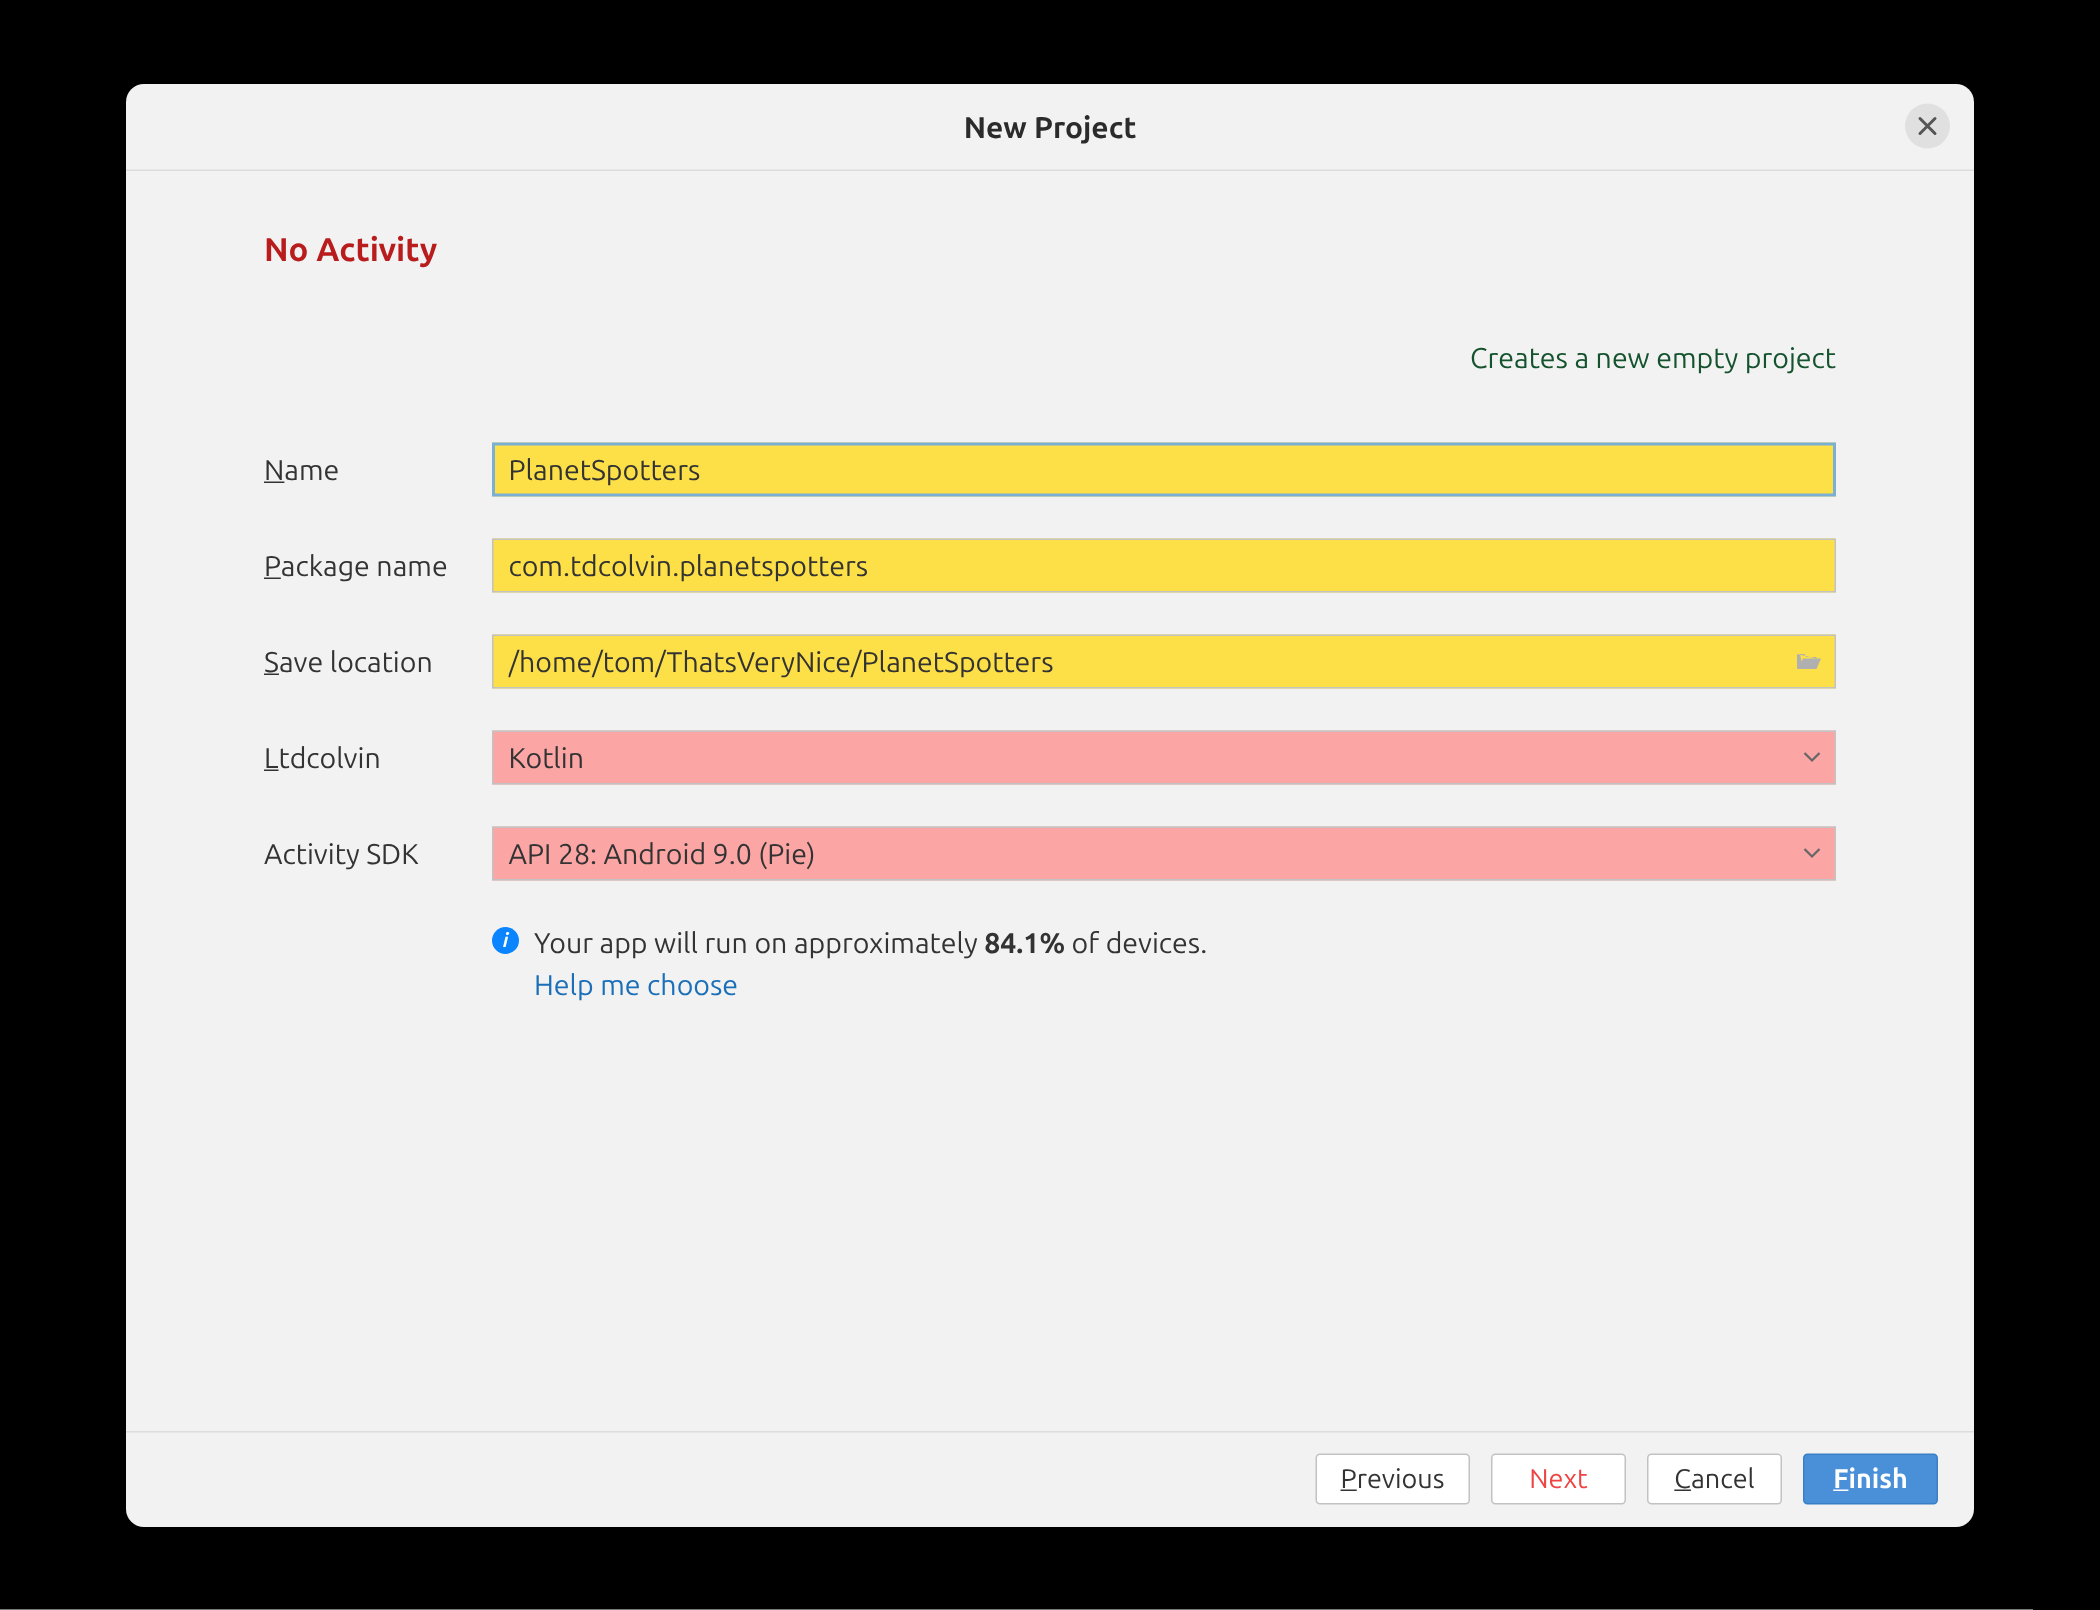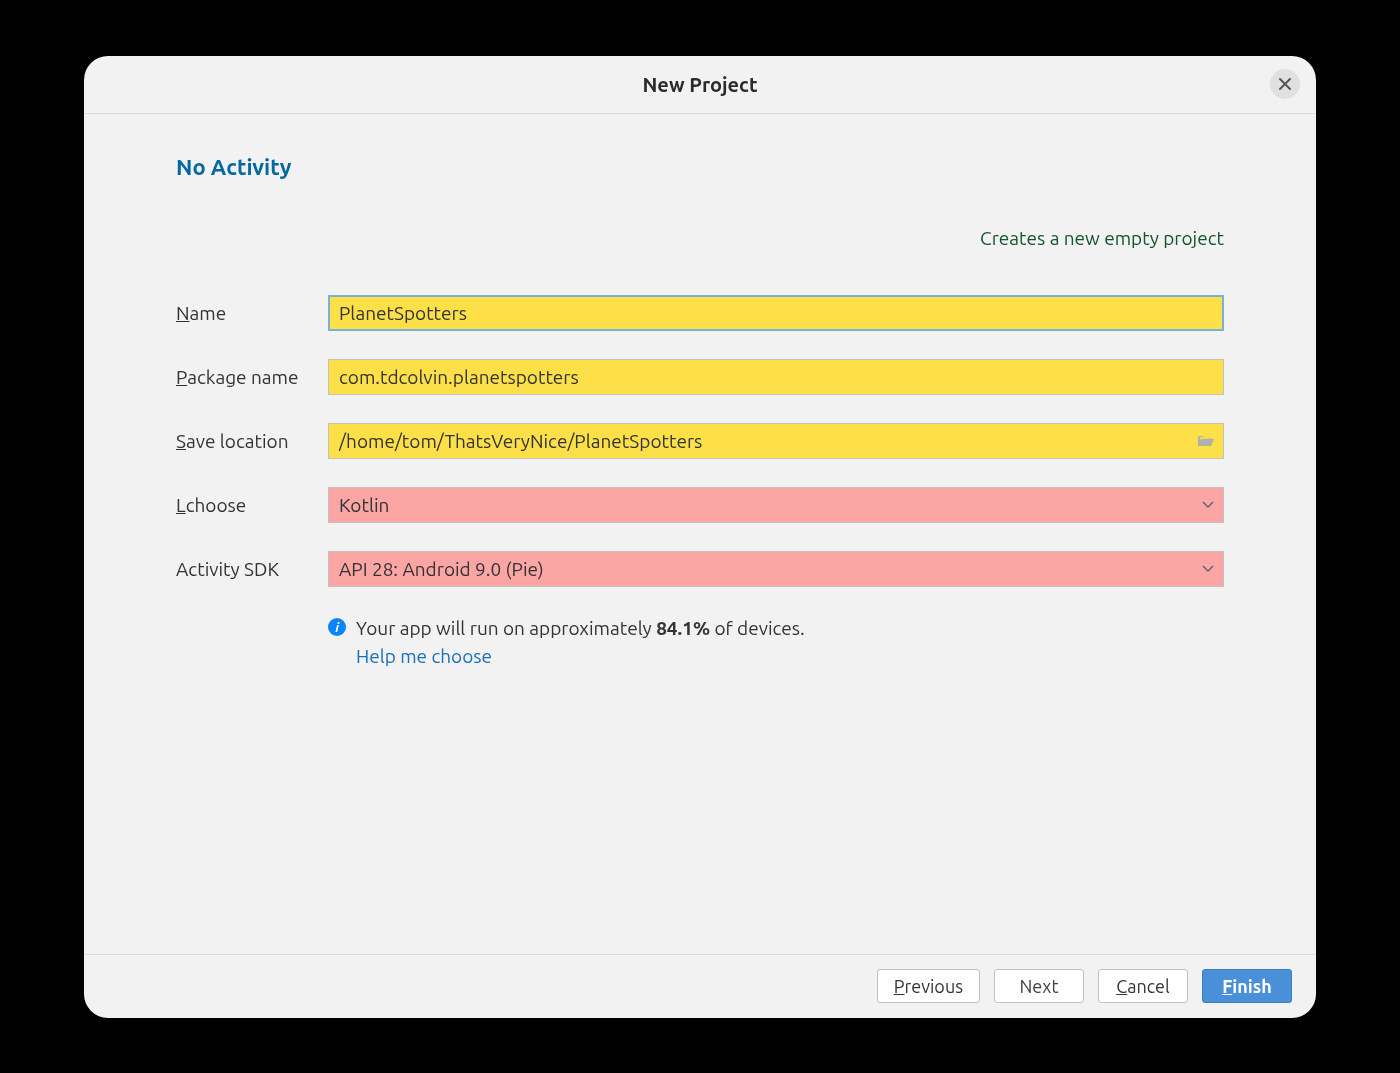--- a/index.html
+++ b/index.html
@@ -13,21 +13,21 @@
       width: 1400px;
       height: 1073px;
       display: flex;
       align-items: center;
       justify-content: center;
     }
     .window {
       width: 1232px;
       height: 962px;
       background: #f2f2f2;
-      border-radius: 24px;
+      border-radius: 12px;
       overflow: hidden;
       display: flex;
       flex-direction: column;
       position: relative;
     }
     .titlebar {
       height: 58px;
       display: flex;
       align-items: center;
       justify-content: center;
@@ -58,21 +58,21 @@
       height: 14px;
     }
     .content {
       flex: 1;
       padding: 40px 92px 20px 92px;
       overflow: auto;
     }
     .section-title {
       font-size: 22px;
       font-weight: 700;
-      color: #0369a1;
+      color: #b91c1c;
       margin-bottom: 48px;
     }
     .description {
       font-size: 19px;
       color: #14532d;
       margin-bottom: 46px;
       text-align: right;
     }
     .form-row {
       display: flex;
@@ -206,21 +206,21 @@
       cursor: pointer;
       display: flex;
       align-items: center;
       justify-content: center;
       font-family: inherit;
     }
     .btn .mnemonic {
       text-decoration: underline;
     }
     .btn.disabled {
-      color: #404040;
+      color: #ef4444;
       cursor: default;
       text-align: center;
     }
     .btn.primary {
       background: #4a90d9;
       border-color: #3a7fc5;
       color: #ffffff;
       font-weight: 600;
     }
   </style>
@@ -257,21 +257,21 @@
         <input class="form-input" value="/home/tom/ThatsVeryNice/PlanetSpotters" style="">
         <div class="browse-icon">
           <svg viewBox="0 0 20 20" width="20" height="20">
             <path d="M2 5 L2 15 L15 15 L18 8 L6 8 L5 10 L4 5 Z M2 5 L7 5 L8 7 L15 7 L15 8" fill="#b0b0b0"></path>
           </svg>
         </div>
       </div>
     </div>
 
     <div class="form-row">
-      <div class="form-label"><span class="mnemonic">L</span><span>choose</span></div>
+      <div class="form-label"><span class="mnemonic">L</span><span>tdcolvin</span></div>
       <div class="select-wrapper">
         <div class="form-select">Kotlin</div>
         <svg class="select-arrow" width="12" height="8" viewBox="0 0 12 8">
           <path d="M1 1 L6 6 L11 1" stroke="#666" stroke-width="1.5" fill="none"></path>
         </svg>
       </div>
     </div>
 
     <div class="form-row">
       <div class="form-label">Activity SDK</div>

